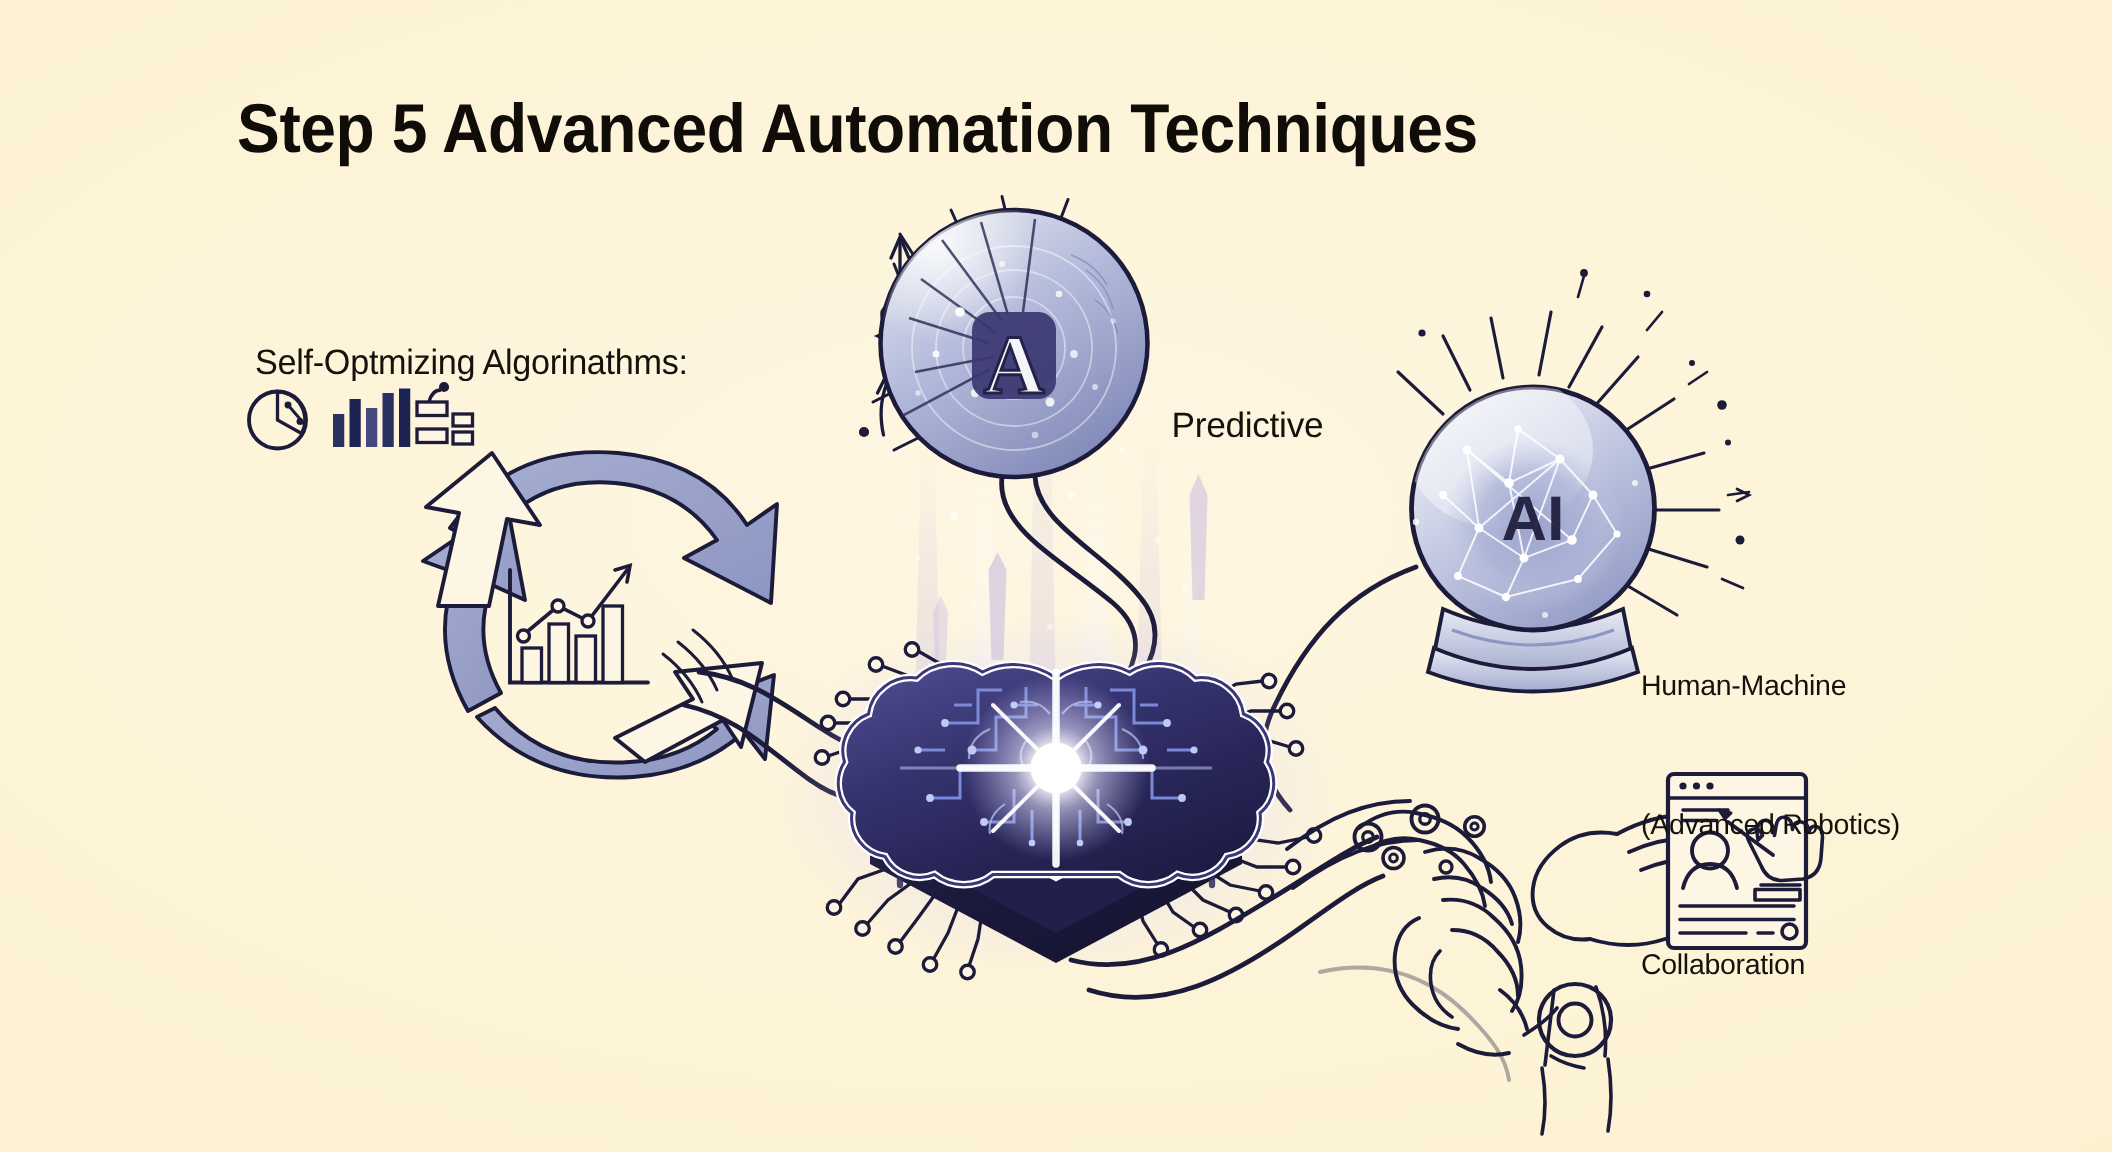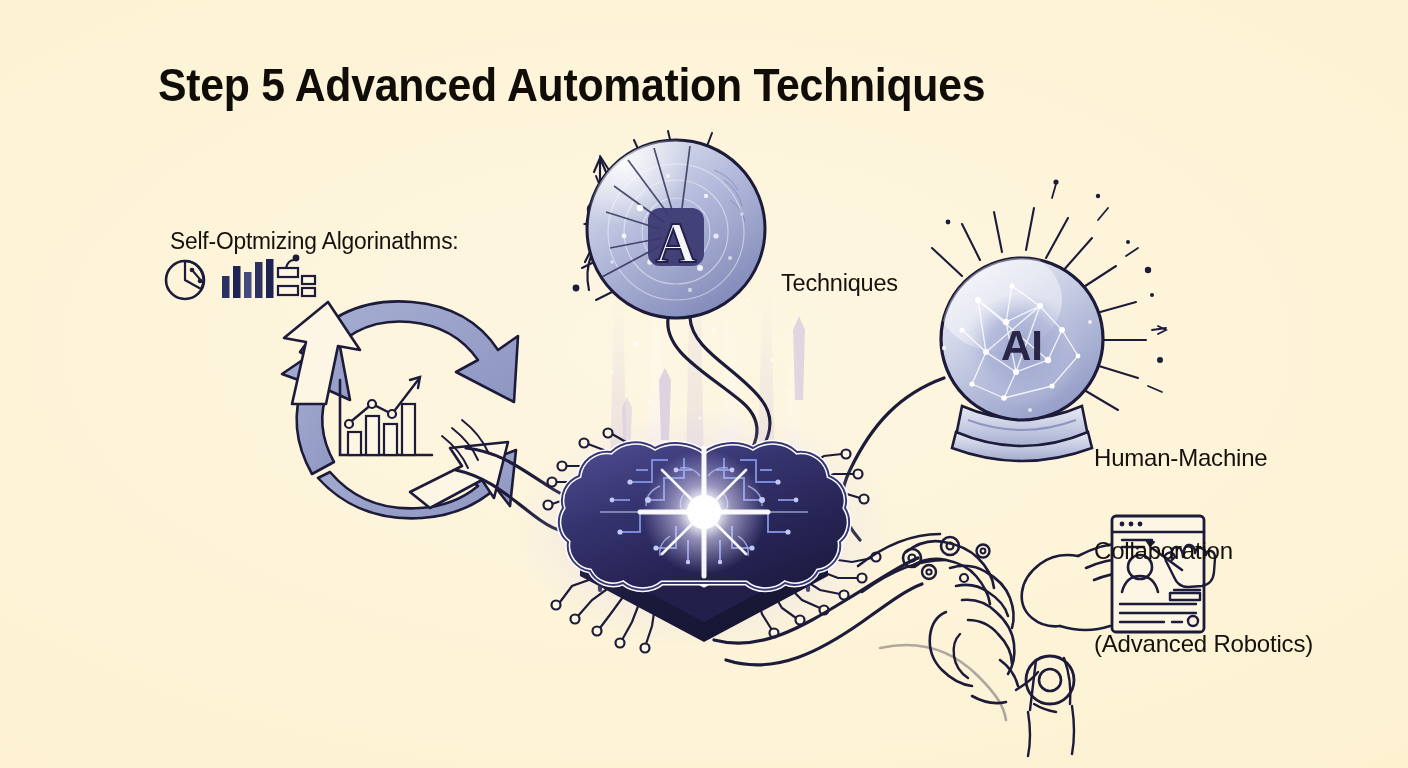--- a/index.html
+++ b/index.html
@@ -40,21 +40,21 @@
     transform-origin: left top;
   }
   #label-pred {
     left: 781px; top: 206px;
     font-size: 23.5px;
     line-height: 31px;
     letter-spacing: -0.2px;
   }
   #label-hmc {
     left: 1094px; top: 380px;
-    font-size: 24px;
+    font-size: 19px;
     line-height: 31px;
     letter-spacing: -0.2px;
   }
   .ln { display: block; }
 </style>
 </head>
 <body>
 
 <div id="canvas">
 
@@ -615,22 +615,22 @@
         <path d="M1150 546 l-4 -6 8 2 z" stroke-width="2" fill="#1d1b3a"></path>
       </g>
     </g>
   </svg>
 
   <div class="txt" id="title">Step 5 Advanced Automation Techniques</div>
 
   <div class="txt" id="label-self">Self-Optmizing Algorinathms:</div>
 
   <div class="txt" id="label-pred">
-    <span class="ln">Techniques</span>
+    <span class="ln">Predictive</span>
   </div>
 
   <div class="txt" id="label-hmc">
     <span class="ln">Human-Machine</span>
+    <span class="ln">(Advanced Robotics)</span>
     <span class="ln">Collaboration</span>
-    <span class="ln">(Advanced Robotics)</span>
   </div>
 
 </div>
 
 </body></html>

